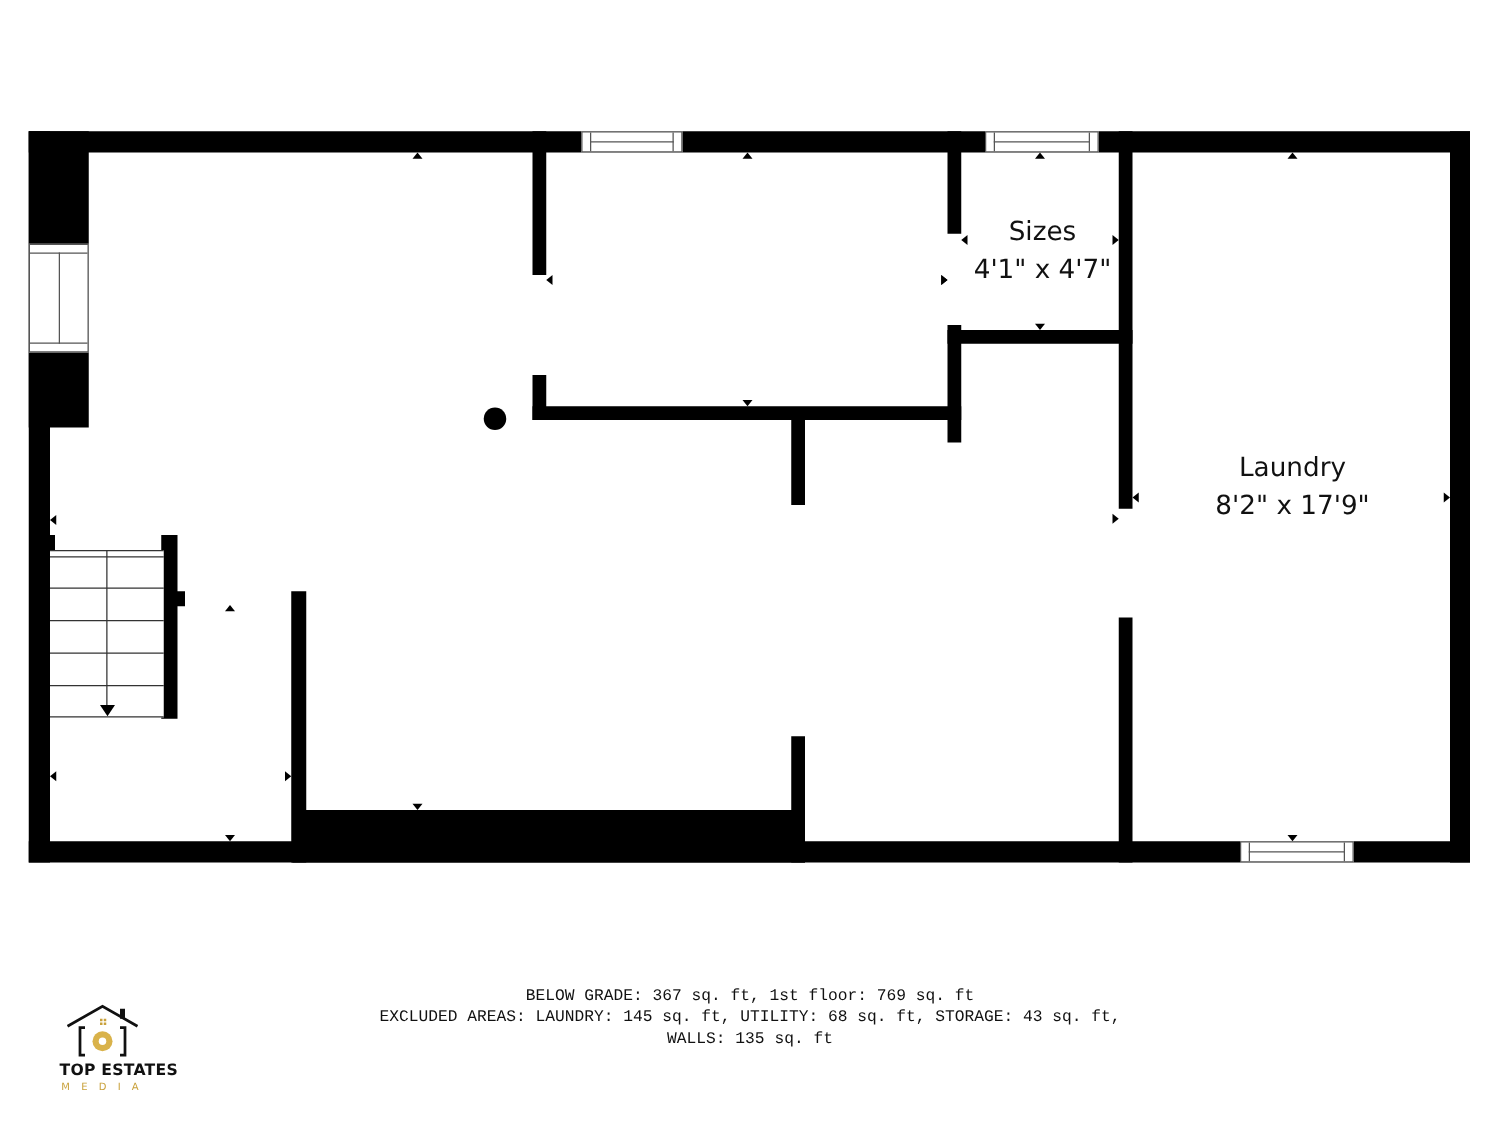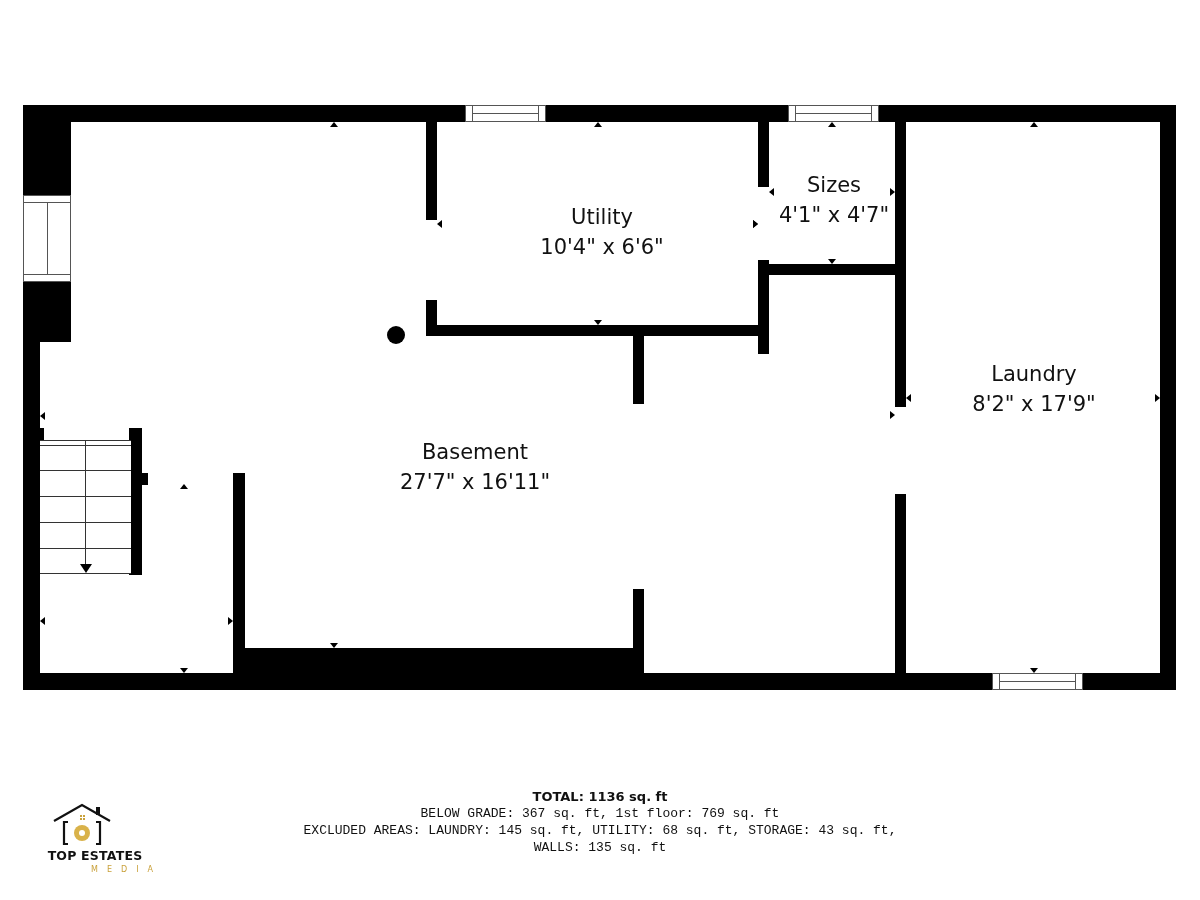--- a/index.html
+++ b/index.html
@@ -16,21 +16,21 @@
   .stair { position: absolute; left: 40px; top: 440px; width: 91px; height: 134px; background: #fff; }
   .stair .tread { position: absolute; left: 0; width: 91px; height: 1px; background: #333; }
   .stair .mid { position: absolute; left: 45px; top: 0; width: 1px; height: 128px; background: #333; }
   .post { position: absolute; left: 387px; top: 326px; width: 18px; height: 18px; border-radius: 50%; background: #000; }
   .summary { position: absolute; left: 0; width: 1200px; top: 788px; text-align: center; color: #111; }
   .summary .total { font-family: "DejaVu Sans", sans-serif; font-weight: bold; font-size: 13px; line-height: 17px; }
   .summary .line { font-family: Liberation Mono, monospace; font-size: 13px; line-height: 17px; }
   .summary .disc { font-family: "DejaVu Sans", sans-serif; font-size: 6.5px; margin-top: 10px; color: #333; }
   .logo { position: absolute; left: 40px; top: 800px; width: 110px; height: 80px; text-decoration: underline; }
   .logo .brand { position: absolute; left: 0; top: 48px; width: 110px; text-align: center; font-family: "DejaVu Sans", sans-serif; font-weight: bold; font-size: 12.5px; color: #111; letter-spacing: 0.2px; }
-  .logo .sub { position: absolute; left: 12px; top: 65px; width: 110px; text-align: right; font-family: "DejaVu Sans", sans-serif; font-size: 8px; letter-spacing: 9px; color: #c9a13b; text-indent: 9px; }
+  .logo .sub { position: absolute; left: 0; top: 65px; width: 110px; text-align: left; font-family: "DejaVu Sans", sans-serif; font-size: 8px; letter-spacing: 9px; color: #c9a13b; text-indent: 9px; }
 </style>
 </head>
 <body>
 
 <div class="plan">
 
   <div class="wall" style="left:23px;top:105px;width:1153px;height:17px;"></div>
   <div class="wall" style="left:23px;top:673px;width:1153px;height:17px;"></div>
   <div class="wall" style="left:23px;top:105px;width:17px;height:585px;"></div>
   <div class="wall" style="left:1160px;top:105px;width:16px;height:585px;"></div>
@@ -107,28 +107,20 @@
   <div class="mk left" style="left:769px;top:188px;"></div>
   <div class="mk right" style="left:890px;top:188px;"></div>
   <div class="mk right" style="left:753px;top:220px;"></div>
   <div class="mk left" style="left:906px;top:394px;"></div>
   <div class="mk right" style="left:1155px;top:394px;"></div>
   <div class="mk right" style="left:890px;top:411px;"></div>
   <div class="mk left" style="left:40px;top:412px;"></div>
   <div class="mk left" style="left:40px;top:617px;"></div>
   <div class="mk right" style="left:228px;top:617px;"></div>
 
-  <div class="label" style="left:475px;top:437px;">
-    <div>Basement</div>
-    <div>27'7" x 16'11"</div>
-  </div>
-  <div class="label" style="left:602px;top:202px;">
-    <div>Utility</div>
-    <div>10'4" x 6'6"</div>
-  </div>
   <div class="label" style="left:834px;top:170px;">
     <div>Sizes</div>
     <div>4'1" x 4'7"</div>
   </div>
   <div class="label" style="left:1034px;top:359px;">
     <div>Laundry</div>
     <div>8'2" x 17'9"</div>
   </div>
 </div>
 
@@ -143,17 +135,16 @@
     <rect x="40" y="18" width="2" height="2" fill="#c9a13b"></rect>
     <rect x="43" y="18" width="2" height="2" fill="#c9a13b"></rect>
     <circle cx="42" cy="33" r="8" fill="#d9b24a"></circle>
     <circle cx="42" cy="33" r="3" fill="#fff"></circle>
   </svg>
   <div class="brand">TOP ESTATES</div>
   <div class="sub">MEDIA</div>
 </div>
 
 <div class="summary">
-  <div class="total">TOTAL: 1136 sq. ft</div>
   <div class="line">BELOW GRADE: 367 sq. ft, 1st floor: 769 sq. ft</div>
   <div class="line">EXCLUDED AREAS: LAUNDRY: 145 sq. ft, UTILITY: 68 sq. ft, STORAGE: 43 sq. ft,</div>
   <div class="line">WALLS: 135 sq. ft</div>
 </div>
 
 </body></html>

